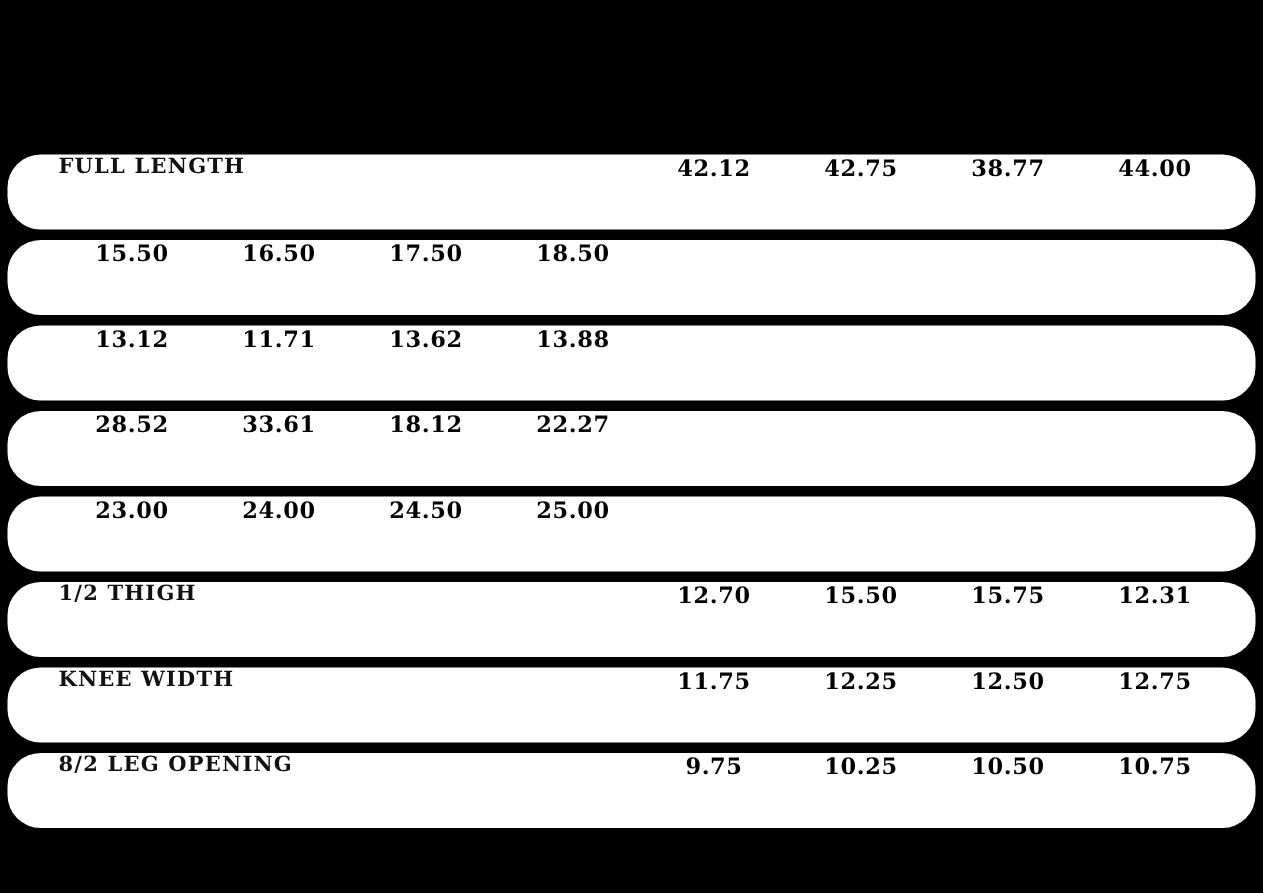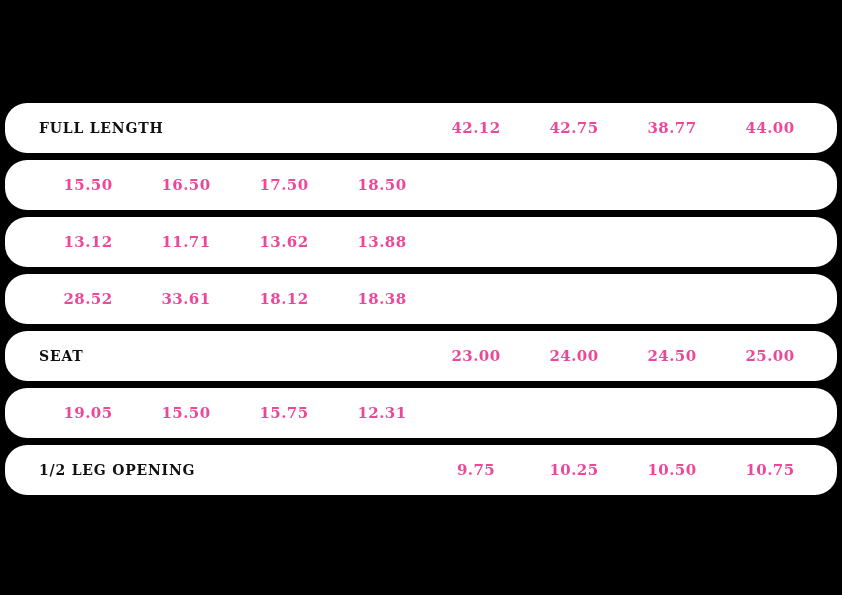--- a/index.html
+++ b/index.html
@@ -19,39 +19,39 @@
     top: 103px;
     left: 5px;
     width: 832px;
   }
   .row {
     height: 50px;
     background: #ffffff;
     border-radius: 22px;
     margin-bottom: 7px;
     display: flex;
-    align-items: center;
+    align-items: flex-start;
     padding: 0 18px 0 34px;
     box-sizing: border-box;
   }
   .row-label {
     flex: 1;
     font-size: 14px;
     font-weight: 700;
     letter-spacing: 0.8px;
     color: #111111;
     white-space: nowrap;
   }
   .cell {
     width: 98px;
     text-align: center;
     font-size: 15px;
     font-weight: 700;
     letter-spacing: 0.4px;
-    color: #ec4899;
+    color: #000000;
   }
 </style>
 </head>
 <body>
 
 <div class="size-chart">
 
   <div class="row">
     <span class="row-label">FULL LENGTH</span>
     <span class="cell">42.12</span>
@@ -71,40 +71,47 @@
     <span class="cell">13.12</span>
     <span class="cell">11.71</span>
     <span class="cell">13.62</span>
     <span class="cell">13.88</span>
   </div>
 
   <div class="row">
     <span class="cell">28.52</span>
     <span class="cell">33.61</span>
     <span class="cell">18.12</span>
-    <span class="cell">18.38</span>
+    <span class="cell">22.27</span>
   </div>
 
   <div class="row">
-    <span class="row-label">SEAT</span>
     <span class="cell">23.00</span>
     <span class="cell">24.00</span>
     <span class="cell">24.50</span>
     <span class="cell">25.00</span>
   </div>
 
   <div class="row">
-    <span class="cell">19.05</span>
+    <span class="row-label">1/2 THIGH</span>
+    <span class="cell">12.70</span>
     <span class="cell">15.50</span>
     <span class="cell">15.75</span>
     <span class="cell">12.31</span>
   </div>
 
+  <div class="row">
+    <span class="row-label">KNEE WIDTH</span>
+    <span class="cell">11.75</span>
+    <span class="cell">12.25</span>
+    <span class="cell">12.50</span>
+    <span class="cell">12.75</span>
+  </div>
 
   <div class="row">
-    <span class="row-label">1/2 LEG OPENING</span>
+    <span class="row-label">8/2 LEG OPENING</span>
     <span class="cell">9.75</span>
     <span class="cell">10.25</span>
     <span class="cell">10.50</span>
     <span class="cell">10.75</span>
   </div>
 
 </div>
 
 </body></html>

